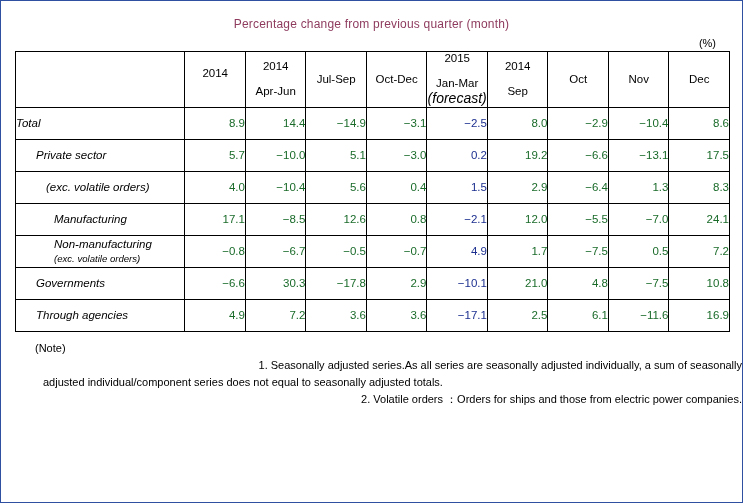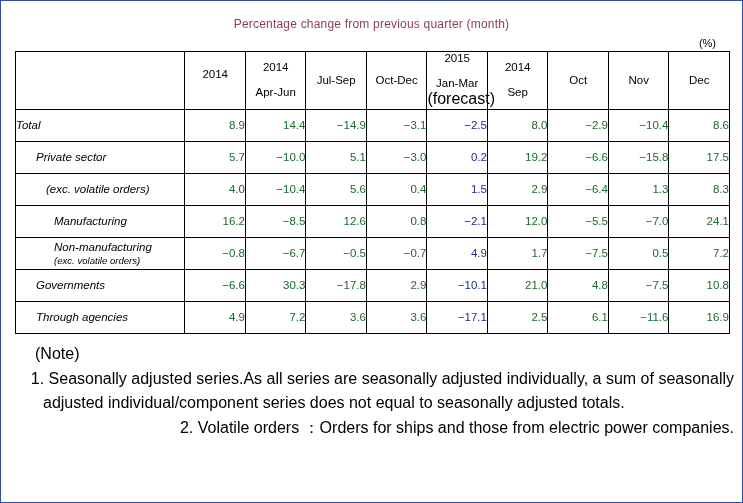--- a/index.html
+++ b/index.html
@@ -64,21 +64,22 @@
   }
   thead th.corner {
     border-bottom: 1px solid #000;
   }
   .hdr-line2 {
     display: block;
     margin-top: 12px;
   }
   .hdr-small {
     display: block;
-    font-size: 16px;
+    font-size: 14px;
+    font-style: italic;
   }
   td.label {
     text-align: left;
     padding-left: 8px;
     font-size: 11.5px;
     color: #000;
     font-style: italic;
   }
   td.label.ind1 { padding-left: 20px; }
   td.label.ind2 { padding-left: 30px; }
@@ -90,22 +91,22 @@
     font-size: 11.5px;
   }
   td.val.blue {
     color: #1c2f8f;
   }
   .lbl-two {
     line-height: 1.15;
     display: block;
   }
   .notes {
-    padding: 8px 8px 0 26px;
-    font-size: 16px;
+    padding: 8px 0 0 26px;
+    font-size: 11px;
     line-height: 1.55;
   }
   .notes .note-head {
     padding-left: 8px;
   }
   .notes .note-row {
     padding-left: 0px;
     text-align: right;
   }
   .notes .note-cont {
@@ -189,40 +190,40 @@
 
         <tr>
           <td class="label ind1">Private sector</td>
           <td class="val">5.7</td>
           <td class="val">−10.0</td>
           <td class="val">5.1</td>
           <td class="val">−3.0</td>
           <td class="val blue">0.2</td>
           <td class="val">19.2</td>
           <td class="val">−6.6</td>
-          <td class="val">−15.8</td>
+          <td class="val">−13.1</td>
           <td class="val">17.5</td>
         </tr>
 
         <tr>
           <td class="label ind2">(exc. volatile orders)</td>
           <td class="val">4.0</td>
           <td class="val">−10.4</td>
           <td class="val">5.6</td>
           <td class="val">0.4</td>
           <td class="val blue">1.5</td>
           <td class="val">2.9</td>
           <td class="val">−6.4</td>
           <td class="val">1.3</td>
           <td class="val">8.3</td>
         </tr>
 
         <tr>
           <td class="label ind3">Manufacturing</td>
-          <td class="val">16.2</td>
+          <td class="val">17.1</td>
           <td class="val">−8.5</td>
           <td class="val">12.6</td>
           <td class="val">0.8</td>
           <td class="val blue">−2.1</td>
           <td class="val">12.0</td>
           <td class="val">−5.5</td>
           <td class="val">−7.0</td>
           <td class="val">24.1</td>
         </tr>
 

